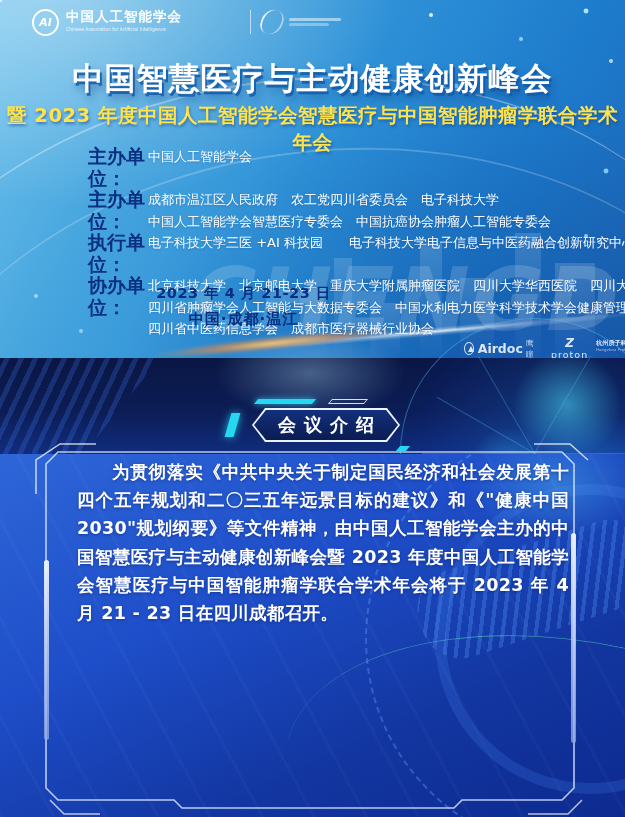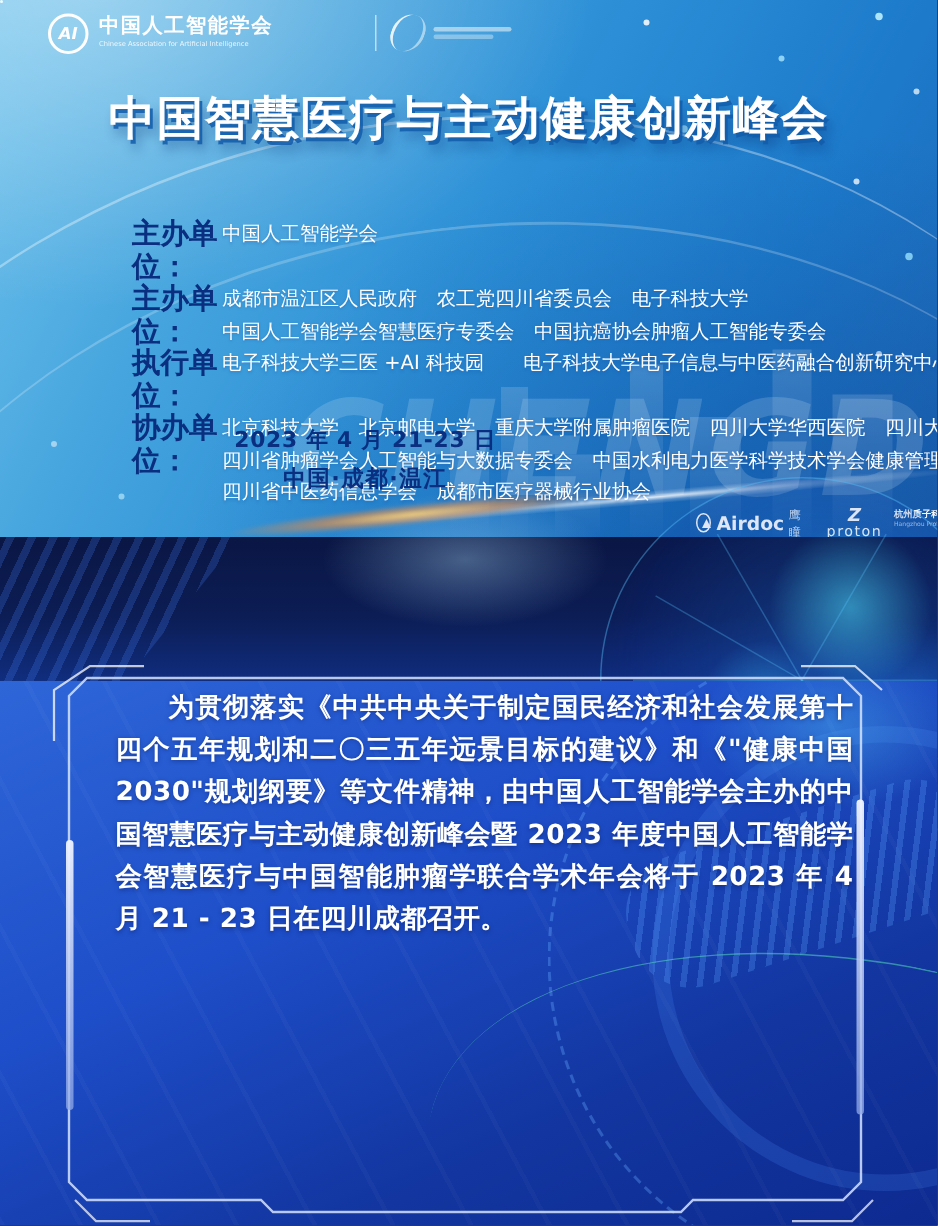--- a/index.html
+++ b/index.html
@@ -179,20 +179,21 @@
       </div>
       <div class="logo-div"></div>
       <div class="dna-icon"></div>
       <div class="partner-lines">
           <i></i>
           <i></i>
         </div>
     </div>
 
     <div class="main-title">中国智慧医疗与主动健康创新峰会</div>
+    <div class="sub-title">暨 2023 年度中国人工智能学会智慧医疗与中国智能肿瘤学联合学术年会</div>
 
     <div class="org-block">
       <div class="org-row">
         <div class="org-label">主办单位：</div>
         <div class="org-lines">
             <div>中国人工智能学会</div>
           </div>
       </div>
       <div class="org-row">
         <div class="org-label">主办单位：</div>
@@ -252,20 +253,30 @@
 
   <div class="body-section">
     <div class="body-streaks"></div>
     <div class="hud1"></div>
     <div class="hud2"></div>
     <div class="hud-hatch"></div>
     <div class="body-topglow"></div>
     <div class="green-arc"></div>
   </div>
 
+  <div class="banner">
+    <div class="banner-accent-top"></div>
+    <div class="banner-accent-box"></div>
+    <div class="banner-accent-left"></div>
+    <div class="banner-accent-br"></div>
+    <div class="banner-outline"></div>
+    <div class="banner-inner">
+      <span class="banner-text">会议介绍</span>
+    </div>
+  </div>
 
   <svg class="frame-svg" viewBox="0 0 566 381">
     <defs>
       <linearGradient id="barGrad" x1="0" y1="0" x2="0" y2="1">
         <stop offset="0" stop-color="#f0f4ff" stop-opacity=".95"></stop>
         <stop offset="1" stop-color="#8fa8e8" stop-opacity=".75"></stop>
       </linearGradient>
     </defs>
     <path d="M28 16 L532 16 L544 28 L544 352 L532 364 L432 364 L424 372 L152 372 L144 364 L28 364 L16 352 L16 28 Z" fill="none" stroke="#d6e4ff" stroke-opacity=".85" stroke-width="1.6"></path>
     <polyline points="6,58 6,24 30,8 66,8" fill="none" stroke="#ffffff" stroke-opacity=".75" stroke-width="1.5"></polyline>

